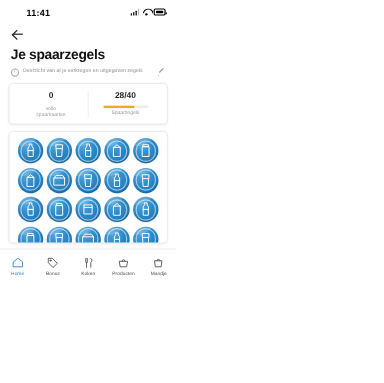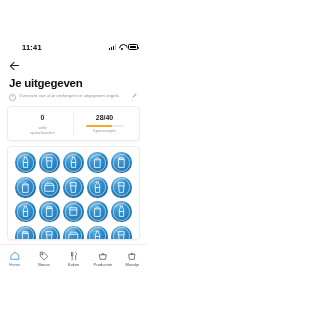--- a/index.html
+++ b/index.html
@@ -3,21 +3,21 @@
 <meta charset="utf-8">
 <style>
   * { margin:0; padding:0; box-sizing:border-box; }
   html,body { width:147px; height:319px; overflow:hidden; }
   body {
     font-family:"Liberation Sans", sans-serif;
     background:#ffffff;
     color:#1a1a1a;
     -webkit-font-smoothing:antialiased;
   }
-  .phone { width:147px; height:235px; display:flex; flex-direction:column; background:#fff; position:relative;margin-top:37px; }
+  .phone { width:147px; height:235px; display:flex; flex-direction:column; background:#fff; position:relative; }
 
   
   .statusbar {
     height:20px; flex:0 0 20px;
     display:flex; align-items:center; justify-content:space-between;
     padding:0 9px 0 0; position:relative;
   }
   .sb-time {
     font-size:7.5px; font-weight:bold; letter-spacing:.2px;
     color:#000; margin-left:22px;
@@ -165,21 +165,21 @@
       <span class="batt">
           <span></span>
         </span>
     </div>
   </div>
 
   <div class="header">
     <div class="backrow">
       <div class="back-arrow"></div>
     </div>
-    <div class="page-title">Je uitgegeven</div>
+    <div class="page-title">Je spaarzegels</div>
     <div class="subrow">
       <div class="sub-left">
         <span class="info-icon"></span>
         <span class="subtitle">Overzicht van al je verkregen en uitgegeven zegels</span>
       </div>
       <span class="pen-icon"></span>
     </div>
   </div>
 
   <div class="card">

